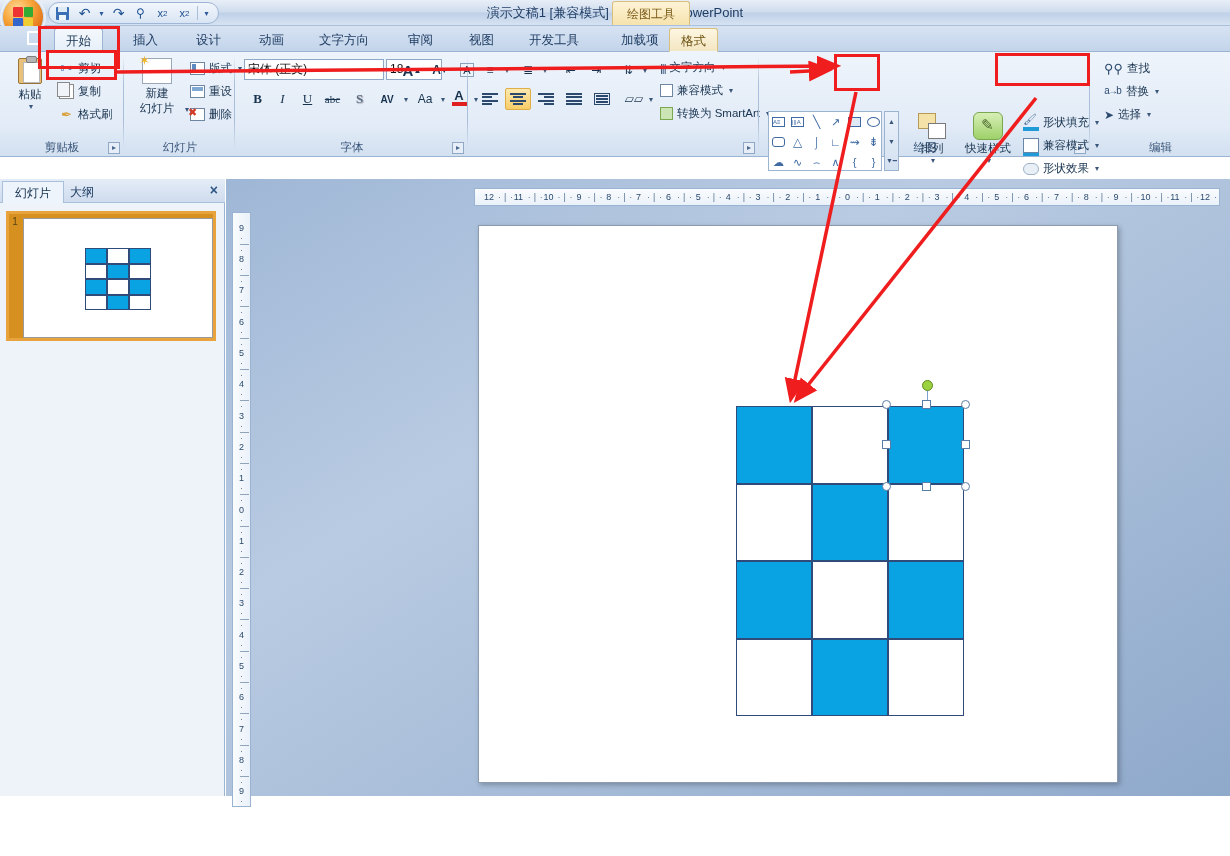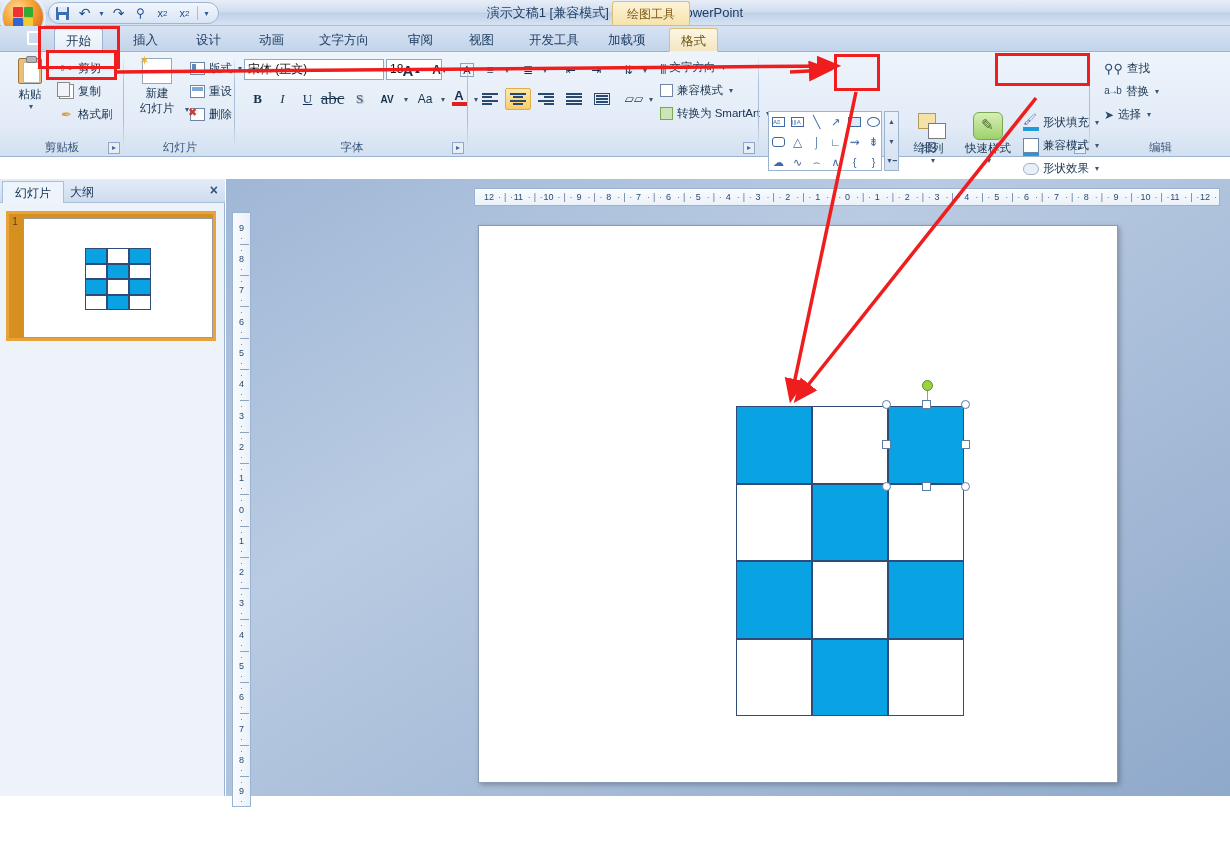--- a/index.html
+++ b/index.html
@@ -338,21 +338,21 @@
       <span class="mini-ppt-ico"></span>
     </div>
     <div class="tab active" style="left:54px"><span>开始</span></div>
     <div class="tab" style="left:122px"><span>插入</span></div>
     <div class="tab" style="left:185px"><span>设计</span></div>
     <div class="tab" style="left:248px"><span>动画</span></div>
     <div class="tab" style="left:308px"><span>文字方向</span></div>
     <div class="tab" style="left:397px"><span>审阅</span></div>
     <div class="tab" style="left:458px"><span>视图</span></div>
     <div class="tab" style="left:518px"><span>开发工具</span></div>
-    <div class="tab" style="left:597px"><span>加载项</span></div>
+    <div class="tab" style="left:610px"><span>加载项</span></div>
     <div class="tab ctx-active" style="left:669px"><span>格式</span></div>
   </div>
 
   <div class="ribbon">
 
     <div class="rgroup" style="left:0; width:124px">
       <div class="gbody">
         <div class="bigbtn" style="left:6px; top:6px; width:48px">
           <span class="ic ic-clipboard"></span>
           <span style="margin-top:3px">粘贴</span>
@@ -409,21 +409,21 @@
 
         <div class="fmtbtn" style="left:163px; top:7px; width:26px; font-size:15px; font-weight:bold; left:163px; top:7px">A<sup style="font-size:8px">▲</sup></div>
         <div class="fmtbtn" style="left:192px; top:7px; width:24px; font-size:12px; font-weight:bold">A<sup style="font-size:7px">▼</sup></div>
         <div class="fmtbtn" style="left:219px; top:7px; width:24px">
           <span style="font-size:11px; border:1px solid #8aa0bb; background:#eef4fb; padding:0 2px">A</span>
         </div>
 
         <div class="fmtbtn" style="left:10px; top:36px; font-weight:bold; font-family:'Liberation Serif',serif">B</div>
         <div class="fmtbtn" style="left:35px; top:36px; font-style:italic; font-family:'Liberation Serif',serif">I</div>
         <div class="fmtbtn" style="left:60px; top:36px; text-decoration:underline; font-family:'Liberation Serif',serif">U</div>
-        <div class="fmtbtn" style="left:85px; top:36px; font-size:17px; text-decoration:line-through; font-family:'Liberation Serif',serif">abc</div>
+        <div class="fmtbtn" style="left:85px; top:36px; font-size:11px; text-decoration:line-through; font-family:'Liberation Serif',serif">abc</div>
         <div class="fmtbtn" style="left:112px; top:36px; font-weight:bold; font-family:'Liberation Serif',serif; color:#5a6b80; text-shadow:1px 1px 1px #aab">S</div>
         <div class="fmtbtn" style="left:137px; top:36px; width:28px; font-size:10px; font-weight:bold">AV</div>
         <span class="caret" style="position:absolute; left:166px; top:43px">▾</span>
         <div class="fmtbtn" style="left:176px; top:36px; width:26px; font-size:12px">Aa</div>
         <span class="caret" style="position:absolute; left:203px; top:43px">▾</span>
         <div class="fmtbtn" style="left:212px; top:34px; width:22px; height:24px; flex-direction:column; font-size:13px; font-weight:bold">
           <span style="line-height:12px">A</span>
           <span style="display:block; width:15px; height:4px; background:#e02020"></span>
         </div>
         <span class="caret" style="position:absolute; left:236px; top:43px">▾</span>

